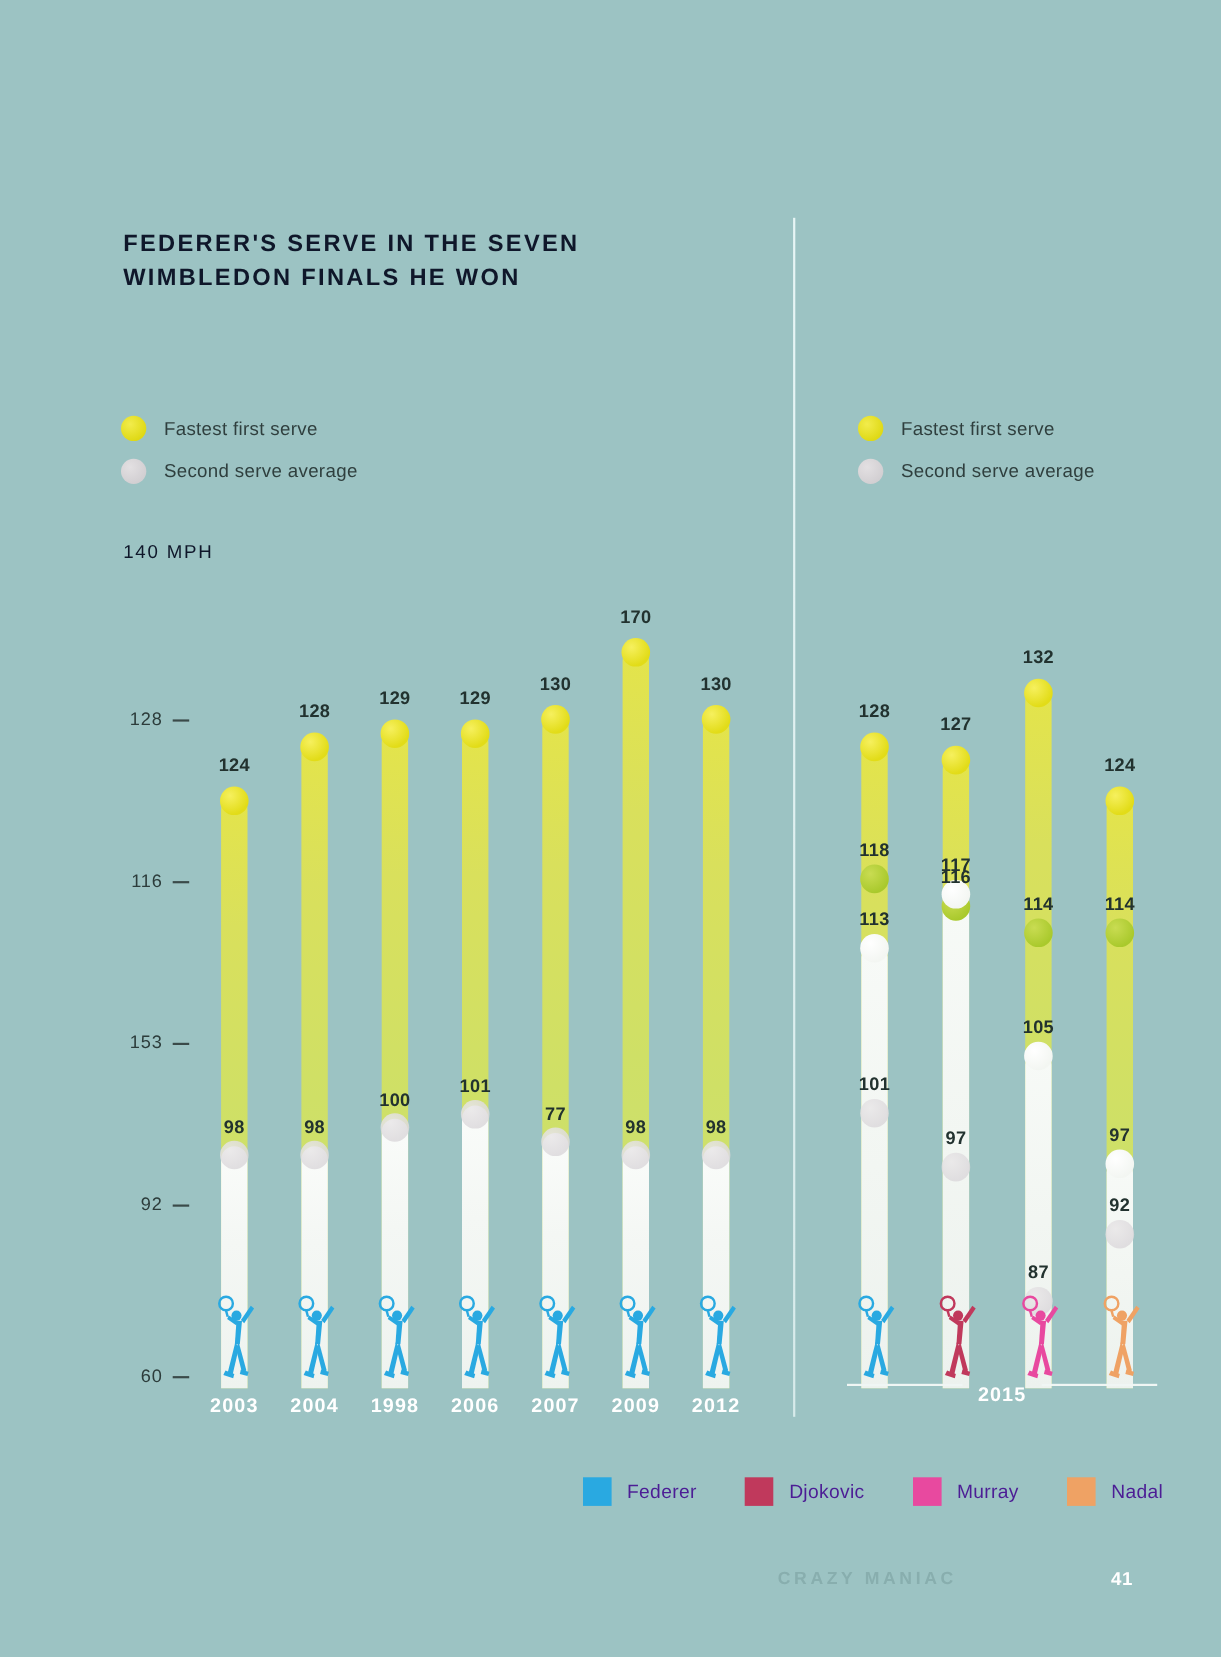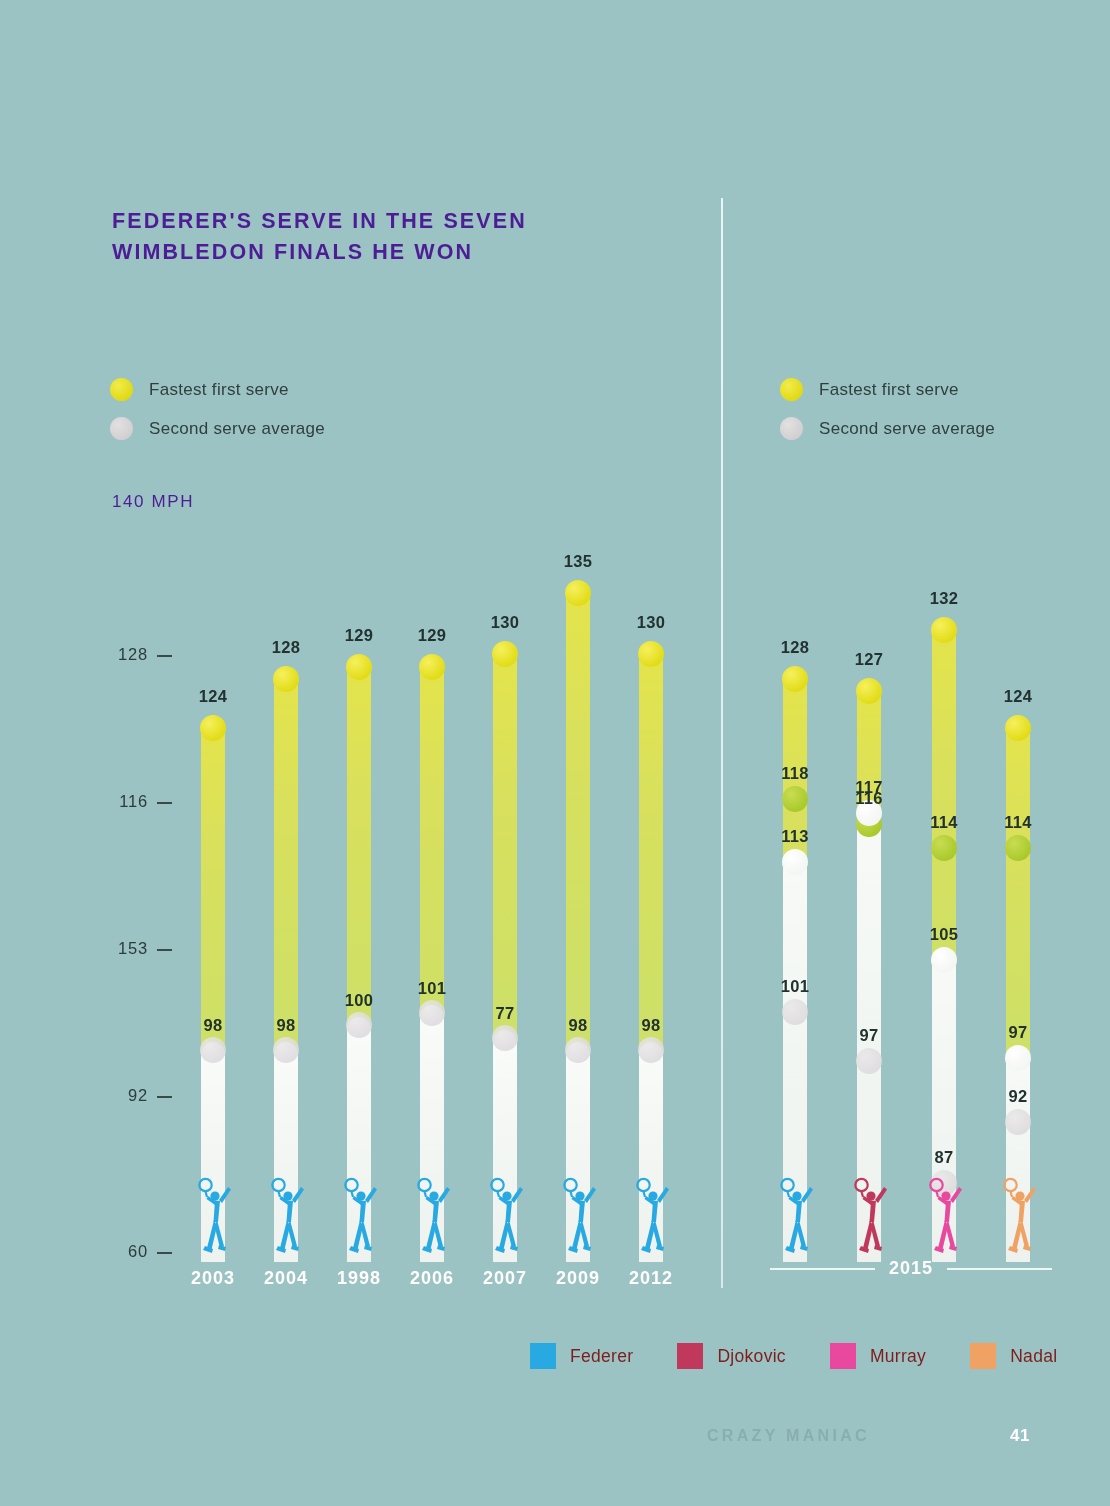--- a/index.html
+++ b/index.html
@@ -8,21 +8,21 @@
     background: #9cc3c3;
     font-family: "Liberation Sans", sans-serif;
     overflow: hidden;
   }
   .page { position: relative; width: 1110px; height: 1506px; }
 
   
   .panel-title {
     position: absolute;
     font-weight: bold;
-    color: #4c1d95;
+    color: #0f172a;
     letter-spacing: 2.1px;
     line-height: 1.42;
     font-size: 21.5px;
   }
   #title-left  { left: 112px; top: 206px; width: 560px; }
   #title-right { left: 752px; top: 206px; width: 310px; }
 
   
   #divider {
     position: absolute; left: 721px; top: 198px;
@@ -41,21 +41,21 @@
   }
   .dot-fastest-first { background: radial-gradient(circle at 36% 33%, #f2ec4c, #dfd915 72%); }
   .dot-first-avg     { background: radial-gradient(circle at 36% 33%, #c4d846, #a8c728 72%); }
   .dot-fastest-second{ background: radial-gradient(circle at 36% 33%, #ffffff, #f2f4f0 72%); }
   .dot-second-avg    { background: radial-gradient(circle at 36% 33%, #e3e0e2, #d2cfd2 72%); }
   .legend-label { font-size: 17px; color: #2f3f3e; letter-spacing: .3px; }
 
   
   #axis-unit {
     position: absolute; left: 112px; top: 492px;
-    font-size: 17px; color: #4c1d95; letter-spacing: 1.6px;
+    font-size: 17px; color: #0f172a; letter-spacing: 1.6px;
   }
   .axis-tick {
     position: absolute; left: 110px;
     width: 62px; text-align: right;
     font-size: 16.5px; color: #2c3c3b; letter-spacing: .8px;
   }
   .axis-tick .dash {
     display: inline-block; width: 15px; height: 2px;
     background: #3a4a49; vertical-align: middle; margin-left: 9px;
   }
@@ -101,36 +101,36 @@
     text-align: center; font-size: 18px; font-weight: bold;
     color: #ffffff; letter-spacing: 1px;
   }
 
   
   .player { position: absolute; bottom: 40px; left: 8px; width: 40px; height: 86px; }
 
   
   #axis-2015 {
     position: absolute; left: 770px; top: 1258px;
-    width: 282px; display: flex; align-items: center;
+    width: 282px; display: flex; 
   }
   #axis-2015 .rule { flex: 1 1 auto; height: 2px; background: #f0f6f4; }
   #axis-2015 .lbl {
     font-size: 18px; font-weight: bold; color: #ffffff;
     letter-spacing: 1px; padding: 0 14px;
   }
 
   
   #player-legend {
     position: absolute; left: 530px; top: 1343px;
     display: flex; align-items: center; gap: 44px;
   }
   .pl-item { display: flex; align-items: center; }
   .pl-swatch { width: 26px; height: 26px; margin-right: 14px; }
-  .pl-name { font-size: 17.5px; color: #7f1d1d; letter-spacing: .3px; }
+  .pl-name { font-size: 17.5px; color: #4c1d95; letter-spacing: .3px; }
 
   
   #footer-brand {
     position: absolute; left: 707px; top: 1427px;
     font-size: 16px; color: #88aeae; letter-spacing: 3.3px; font-weight: bold;
   }
   #footer-page {
     position: absolute; left: 1010px; top: 1426px;
     font-size: 17px; color: #ffffff; font-weight: bold; letter-spacing: .5px;
   }
@@ -278,21 +278,21 @@
             <path d="M11 76 L19 79 L18 83 L9 80 Z" fill="#29a9e1"></path>
             <path d="M25 75 L32 77 L31 81 L24 79 Z" fill="#29a9e1"></path>
           </svg></div>
         <div class="year" style="bottom:auto;top:1268px">2007</div>
       </div>
       <div class="bar-group" style="left: 551px; height: 1506px; bottom: auto; top: 0px; position: absolute;">
         <div class="bar bar-yellow" style="top:589.1666666666667px;height:672.8333333333333px"></div>
         <div class="bar bar-white" style="top:1041.8px;height:220.20000000000005px"></div>
         <div class="marker m-fastest-first" style="top:580.1666666666667px"></div>
         <div class="marker m-second-avg-faint" style="top:1036.8px"></div>
-        <div class="val" style="top:552.1666666666667px">135</div>
+        <div class="val" style="top:552.1666666666667px">170</div>
         <div class="val" style="top:1015.8px">98</div>
         <div class="player" style="bottom:auto;top:1170px"><svg viewBox="0 0 40 86">
             <circle cx="11.5" cy="15" r="6.2" fill="none" stroke="#29a9e1" stroke-width="2.2"></circle>
             <path d="M11.5 21.5 L13 27" stroke="#29a9e1" stroke-width="2.2" fill="none"></path>
             <circle cx="21" cy="26" r="4.6" fill="#29a9e1"></circle>
             <path d="M21 30.5 L19.5 52 L24 52 L26 31 Z" fill="#29a9e1"></path>
             <path d="M22 31 L14 26 L12.5 29 L21 35 Z" fill="#29a9e1"></path>
             <path d="M25 30 L34 17 L37 19.5 L28 33 Z" fill="#29a9e1"></path>
             <path d="M20 50 L13 78 L17.5 79.5 L23 56 Z" fill="#29a9e1"></path>
             <path d="M23 50 L30 76 L26 78 L20.5 56 Z" fill="#29a9e1"></path>

